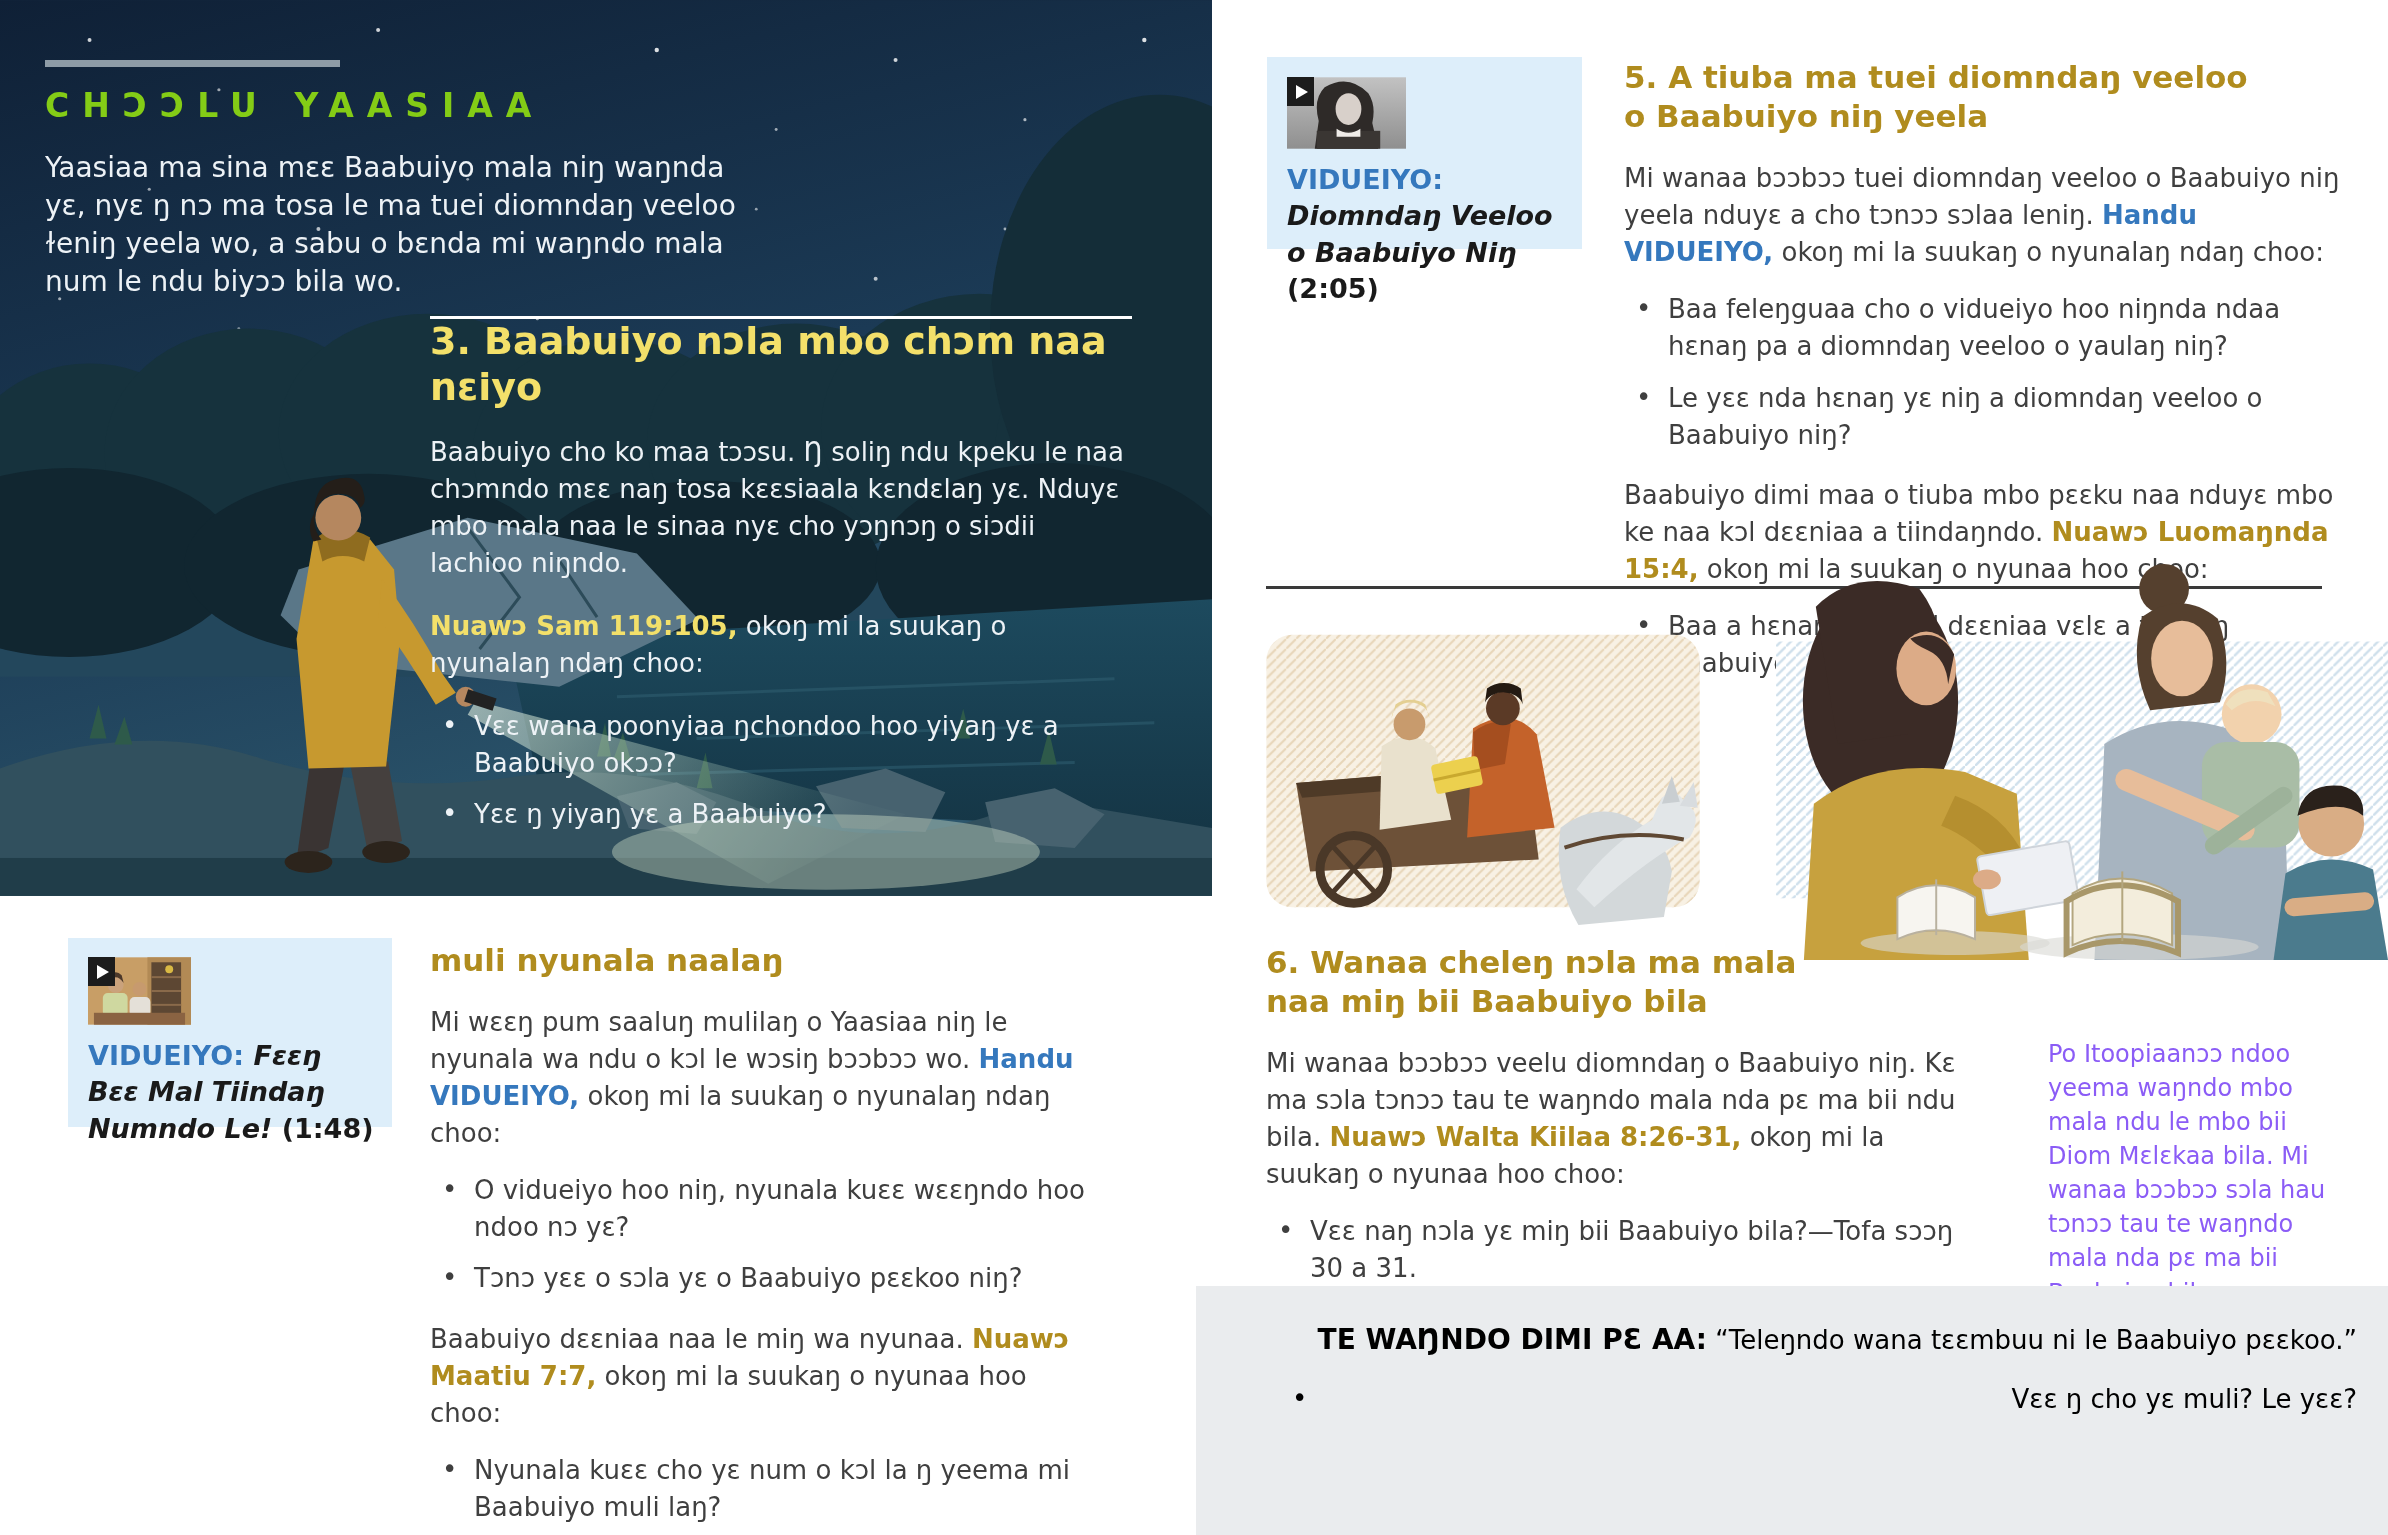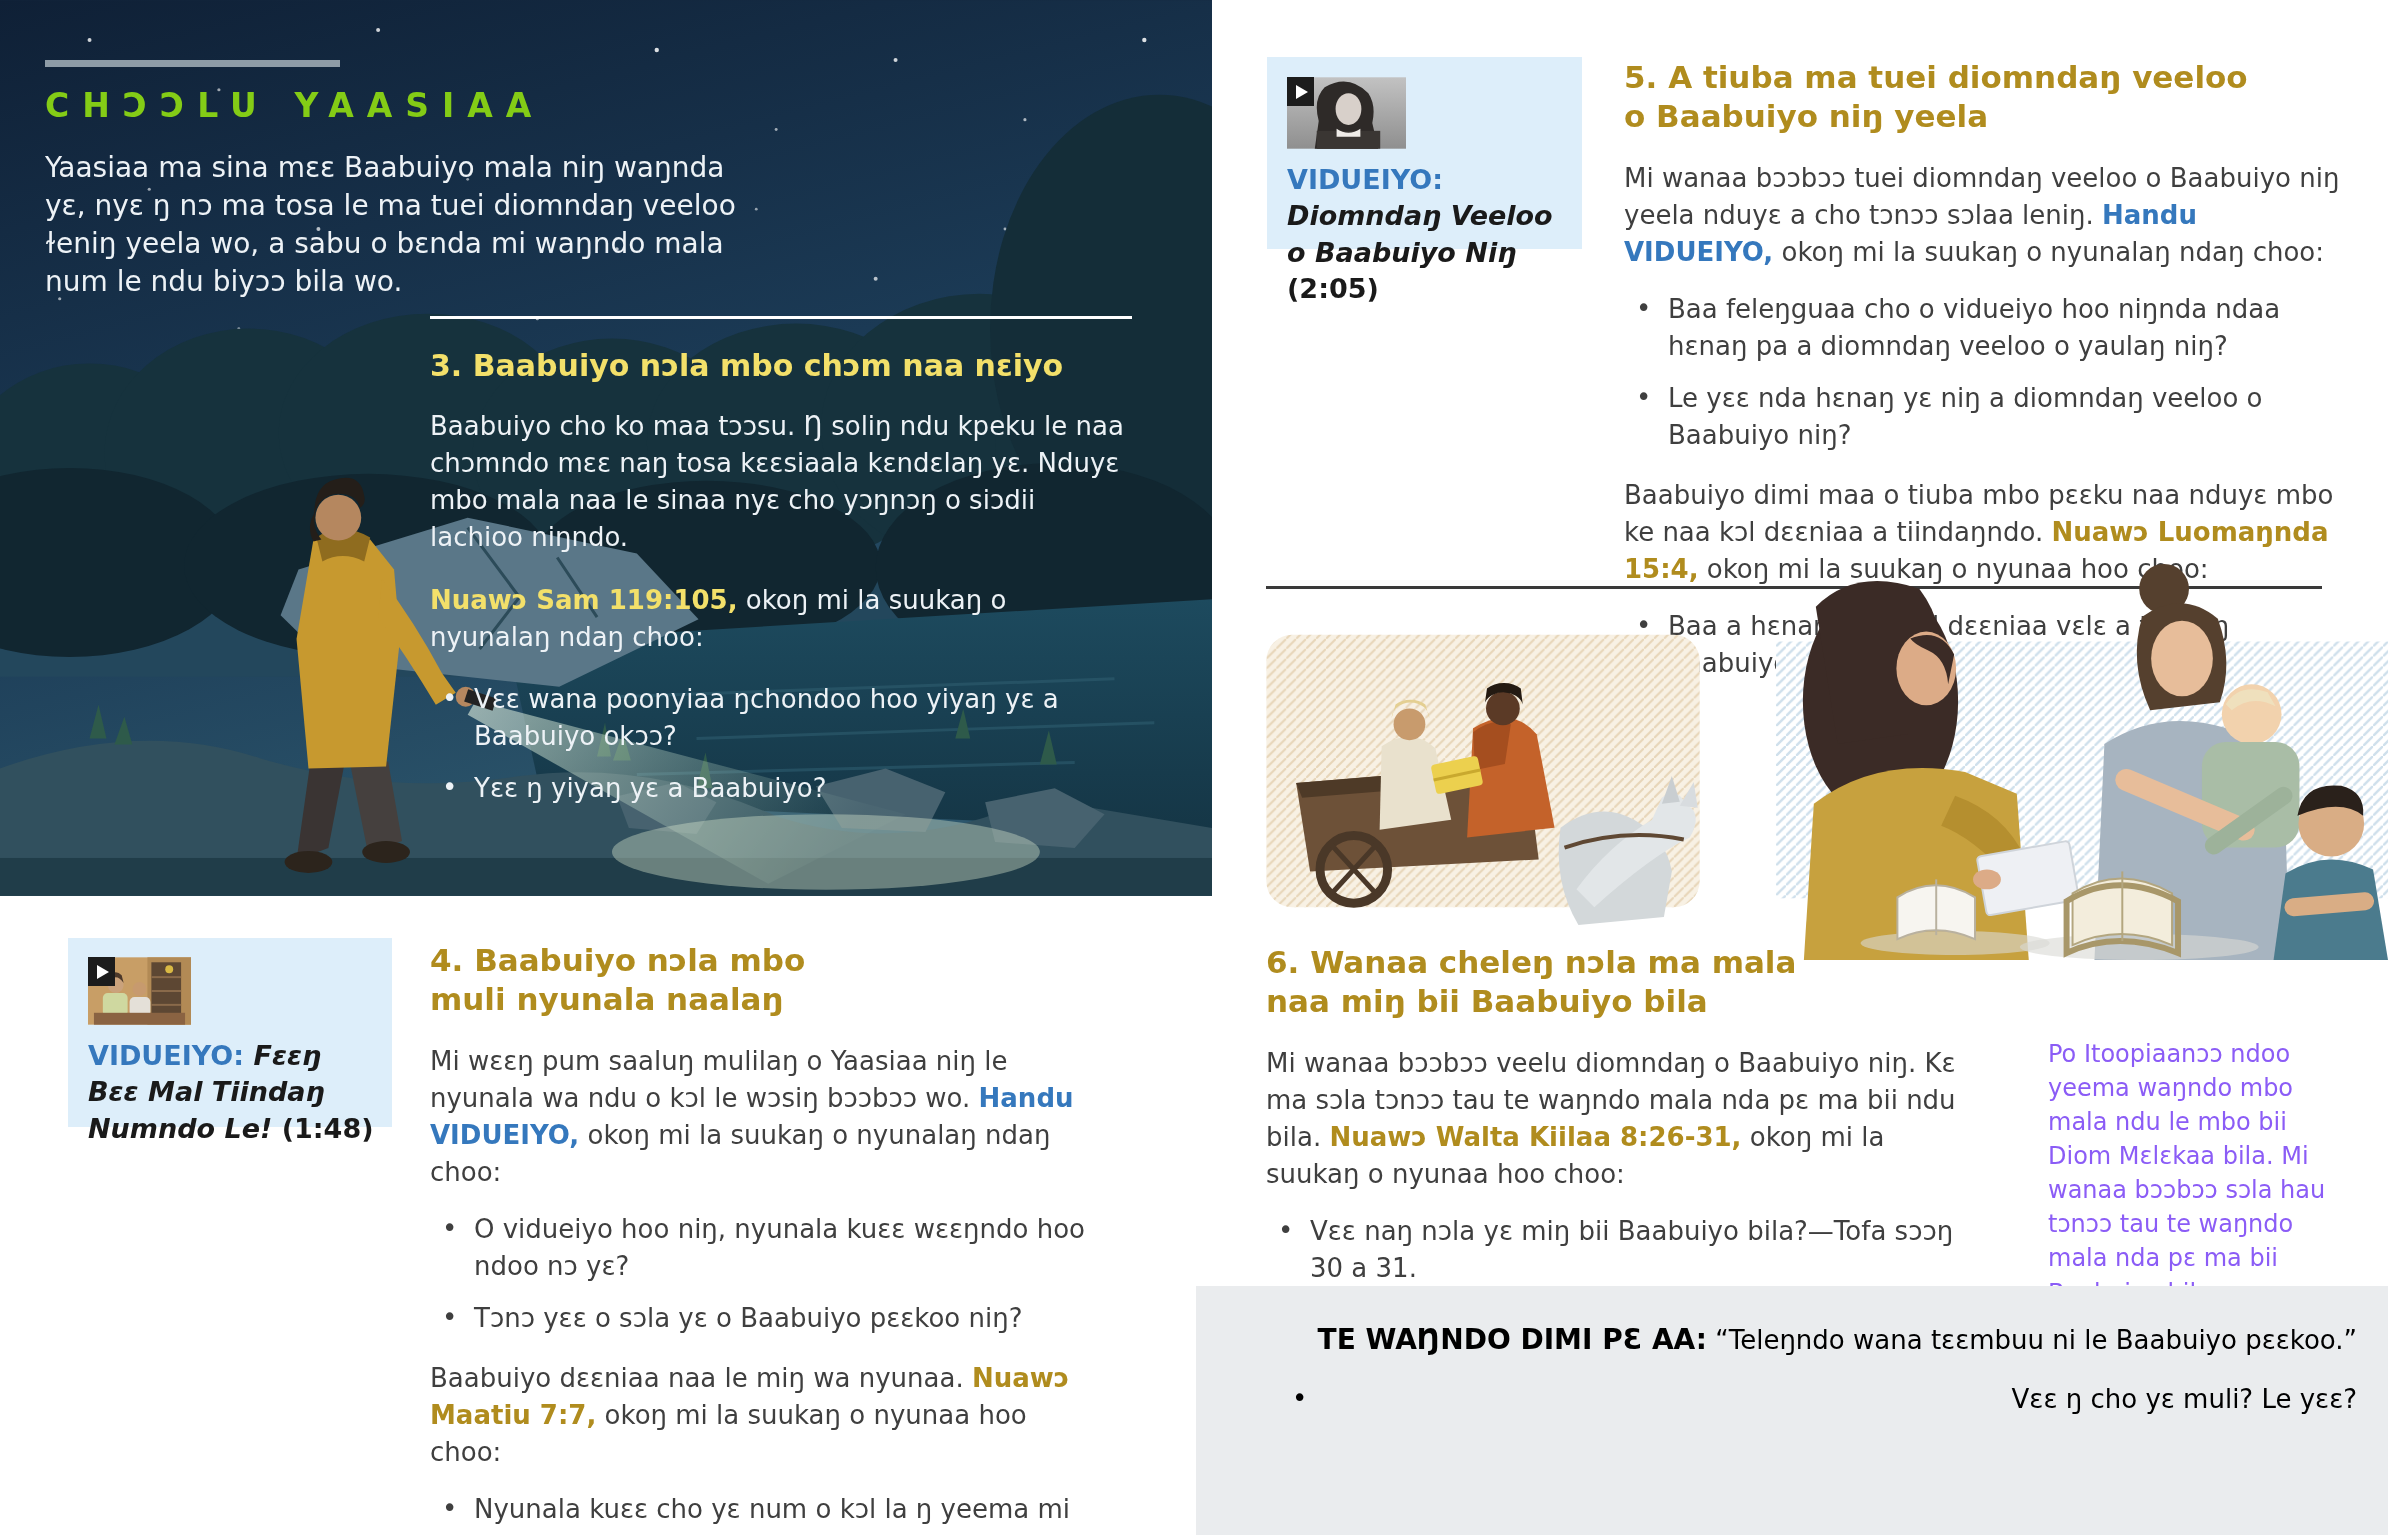--- a/index.html
+++ b/index.html
@@ -9,21 +9,21 @@
   .abs{position:absolute;}
 
   
   .hero{left:0;top:0;width:1212px;height:896px;background:#14273e;overflow:hidden;}
   .hero svg{position:absolute;left:0;top:0;}
   .kicker-bar{left:45px;top:60px;width:295px;height:7px;background:#8e9ca7;z-index:3;}
   .kicker{left:45px;top:86px;z-index:3;color:#84cc16;font-size:33px;font-weight:bold;letter-spacing:13px;}
   .intro{left:45px;top:149px;width:716px;z-index:3;color:#edf2f6;font-size:28px;line-height:1.36;}
   .s3{left:430px;top:316px;width:704px;z-index:3;color:#edf2f6;font-size:26px;line-height:1.42;}
   .s3 .rule{width:702px;height:3px;background:#ffffff;}
-  .h-yellow{margin-top:29px;color:#f3e06a;font-size:30px;font-weight:bold;line-height:1.2;}
+  .h-yellow{color:#f3e06a;font-size:38px;font-weight:bold;line-height:1.2;}
   .s3 p.body{margin:24px 0 8px 0;}
   .scripture{margin-top:26px;}
   .ref-yellow{color:#f3e06a;font-weight:bold;}
   ul.blist{list-style:none;margin:20px 0 0 0;padding:0 0 0 44px;}
   ul.blist li{position:relative;margin-bottom:15px;}
   ul.blist li::before{content:"•";position:absolute;left:-32px;top:-1px;}
 
   
   .h-gold{color:#b08c1e;font-size:31px;font-weight:bold;line-height:1.26;margin:0;}
   .pagecol{font-size:26px;line-height:1.42;color:#3f3f3f;}
@@ -209,21 +209,20 @@
     </div>
     <div class="vcap" style="left:20px;top:100px;width:287px;">
       <span class="vlabel">VIDUEIYO:</span>
       <span class="vtitle"> Fɛɛŋ Bɛɛ Mal Tiindaŋ Numndo Le!</span>
       <span class="vdur"> (1:48)</span>
     </div>
   </div>
 
   <div class="abs pagecol s4">
     <div class="h-gold">
-      <div>4. Baabuiyo nɔla mbo</div>
       <div>muli nyunala naalaŋ</div>
     </div>
     <p><span>Mi wɛɛŋ pum saaluŋ mulilaŋ o Yaasiaa niŋ le nyunala wa ndu o kɔl le wɔsiŋ bɔɔbɔɔ wo. </span><span class="ref-blue">Handu VIDUEIYO,</span><span> okoŋ mi la suukaŋ o nyunalaŋ ndaŋ choo:</span></p>
     <ul class="blist">
       <li>O vidueiyo hoo niŋ, nyunala kuɛɛ wɛɛŋndo hoo ndoo nɔ yɛ?</li>
       <li>Tɔnɔ yɛɛ o sɔla yɛ o Baabuiyo pɛɛkoo niŋ?</li>
     </ul>
     <p><span>Baabuiyo dɛɛniaa naa le miŋ wa nyunaa. </span><span class="ref-gold">Nuawɔ Maatiu 7:7,</span><span> okoŋ mi la suukaŋ o nyunaa hoo choo:</span></p>
     <ul class="blist">
       <li>Nyunala kuɛɛ cho yɛ num o kɔl la ŋ yeema mi Baabuiyo muli laŋ?</li>

